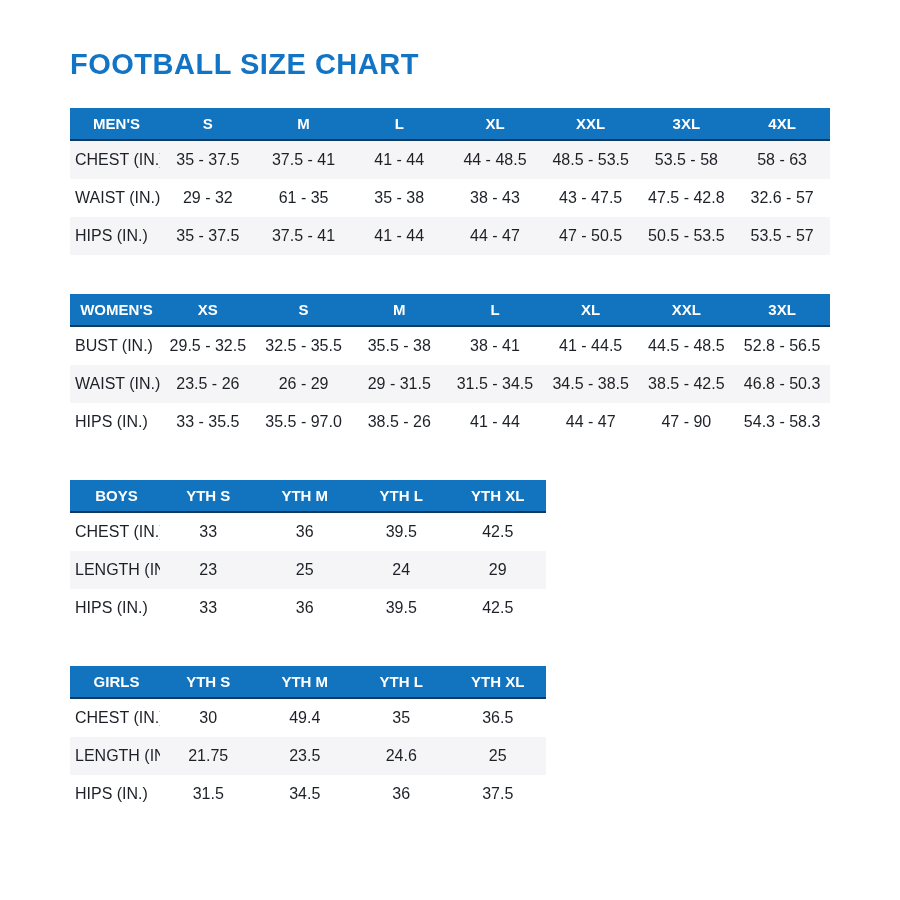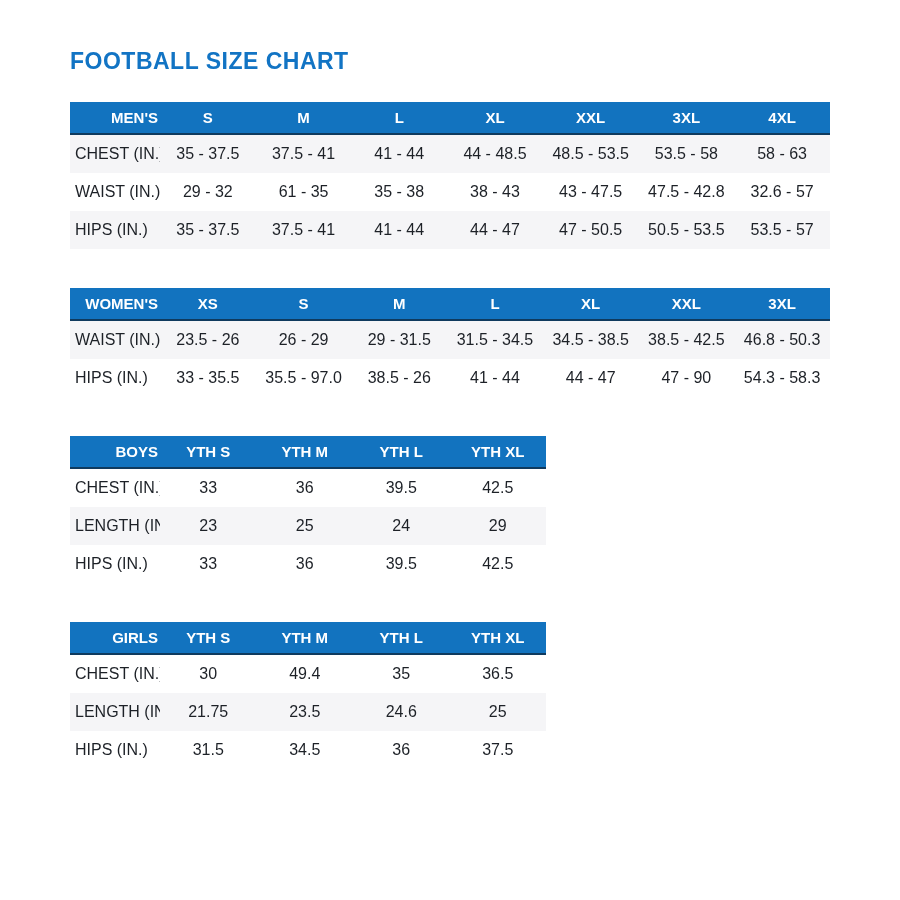--- a/index.html
+++ b/index.html
@@ -11,21 +11,21 @@
   body {
     width: 900px;
     height: 900px;
     overflow: hidden;
   }
   .page {
     padding: 48px 0 0 70px;
   }
   h1.page-title {
     margin: 0 0 27px 0;
-    font-size: 23px;
+    font-size: 29px;
     font-weight: 700;
     letter-spacing: 0.5px;
     color: var(--title-color, #1274C4);
   }
   table.size-table {
     border-collapse: collapse;
     table-layout: fixed;
     margin: 0 0 39px 0;
   }
   table.size-table.cols-7 { width: 760px; }
@@ -36,21 +36,21 @@
     color: var(--header-text, #ffffff);
     font-size: 15px;
     font-weight: 700;
     text-align: center;
     padding: 7px 2px;
     border-bottom: 2px solid var(--header-border, #0F3A5E);
     white-space: nowrap;
     overflow: hidden;
   }
   table.size-table thead th.label-col {
-    text-align: right;
+    text-align: center;
     padding-left: 5px;
   }
   table.size-table tbody td {
     font-size: 16px;
     color: var(--body-text, #1D2127);
     text-align: center;
     padding: 9px 2px;
     line-height: 20px;
     white-space: nowrap;
     overflow: hidden;
@@ -142,20 +142,30 @@
             <th>XS</th>
             <th>S</th>
             <th>M</th>
             <th>L</th>
             <th>XL</th>
             <th>XXL</th>
             <th>3XL</th>
           </tr>
         </thead>
         <tbody>
+          <tr class="">
+            <td class="label-col">BUST (IN.)</td>
+            <td>29.5 - 32.5</td>
+            <td>32.5 - 35.5</td>
+            <td>35.5 - 38</td>
+            <td>38 - 41</td>
+            <td>41 - 44.5</td>
+            <td>44.5 - 48.5</td>
+            <td>52.8 - 56.5</td>
+          </tr>
           <tr class="shaded">
             <td class="label-col">WAIST (IN.)</td>
             <td>23.5 - 26</td>
             <td>26 - 29</td>
             <td>29 - 31.5</td>
             <td>31.5 - 34.5</td>
             <td>34.5 - 38.5</td>
             <td>38.5 - 42.5</td>
             <td>46.8 - 50.3</td>
           </tr>

